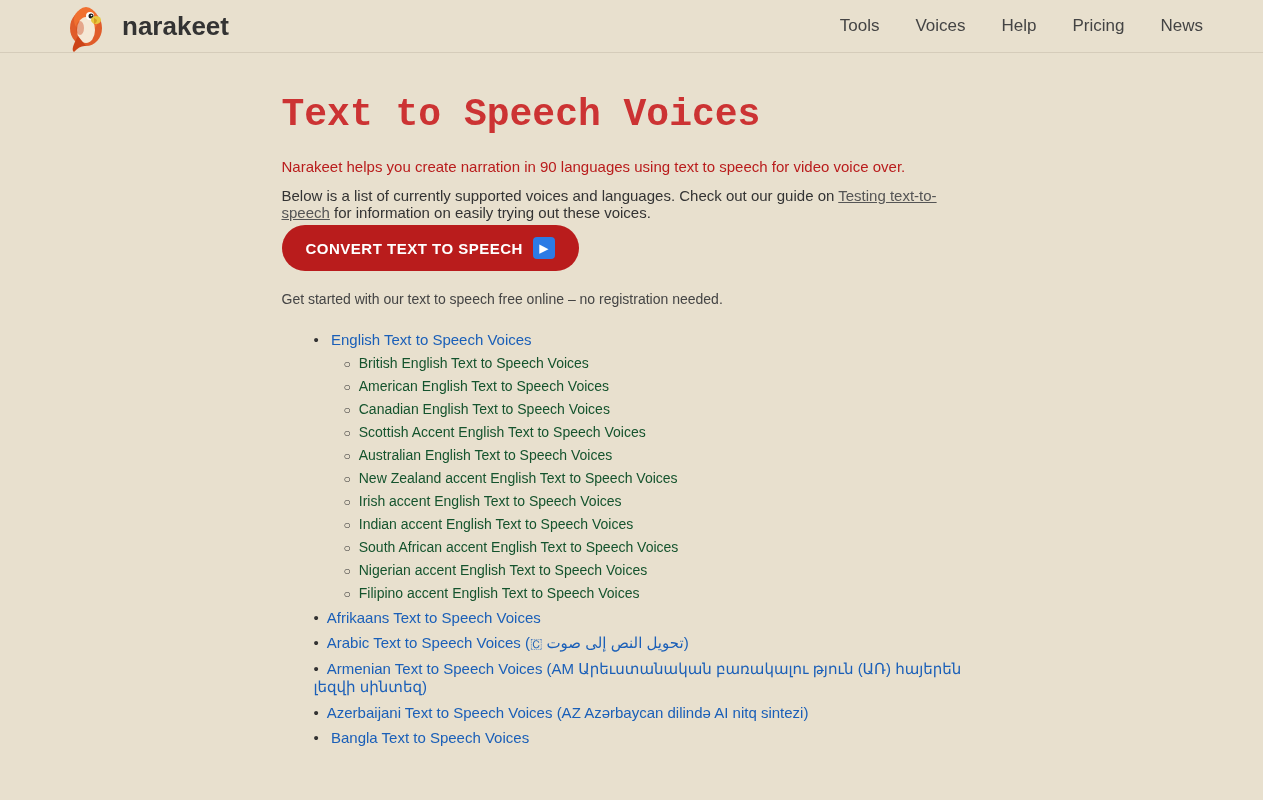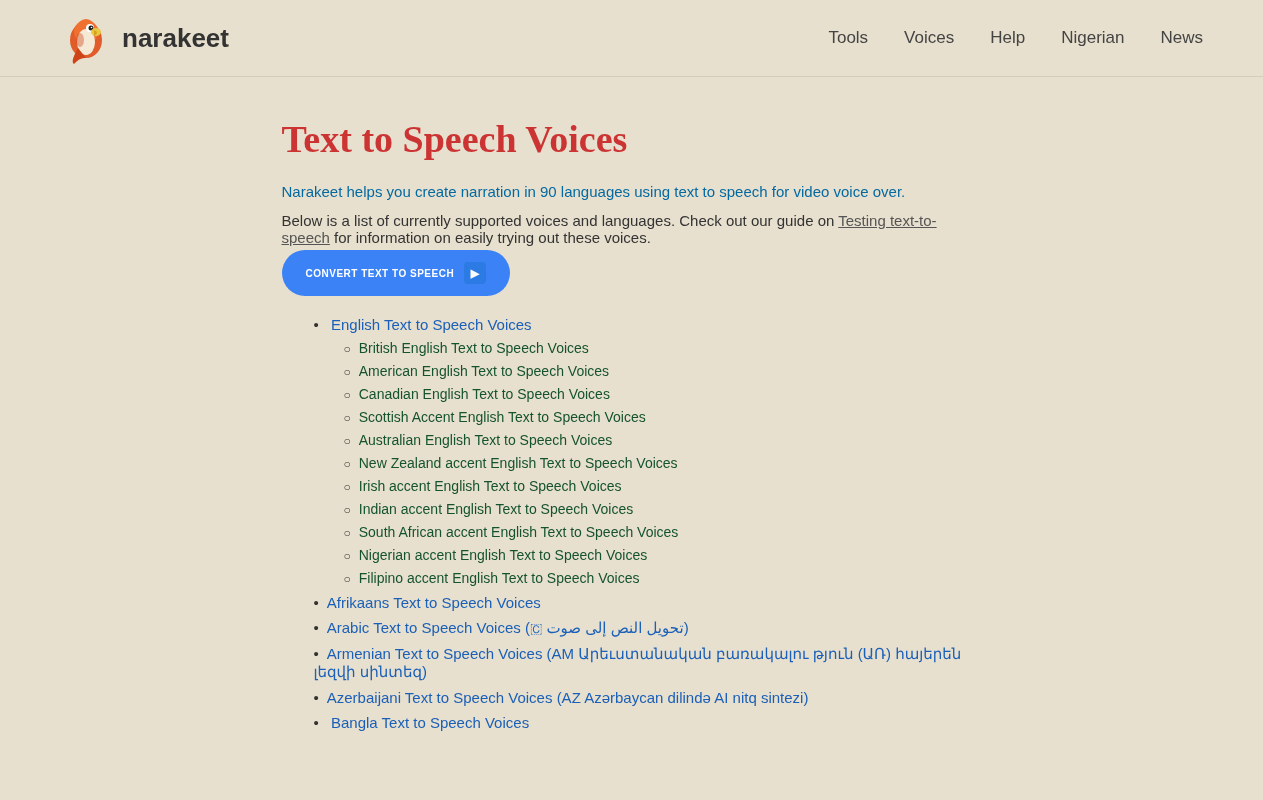--- a/index.html
+++ b/index.html
@@ -6,21 +6,21 @@
     body {
       background-color: #e8e0ce;
       font-family: Georgia, 'Times New Roman', serif;
       color: #333;
       font-size: 15px;
     }
     nav {
       display: flex;
       align-items: center;
       justify-content: space-between;
-      padding: 12px 60px;
+      padding: 0 60px;
       background-color: #e8e0ce;
       border-bottom: 1px solid #d5ccba;
     }
     .nav-logo {
       display: flex;
       align-items: center;
       gap: 10px;
     }
     .logo-icon {
       width: 52px;
@@ -45,49 +45,49 @@
     }
     main {
       max-width: 820px;
       margin: 0 auto;
       padding: 40px 60px 60px 60px;
     }
     .page-title {
       font-size: 38px;
       font-weight: 700;
       color: #cc3333;
-      font-family: Liberation Serif, serif;
+      font-family: Liberation Mono, monospace;
       margin-bottom: 22px;
     }
     .description-1 {
       font-size: 15px;
-      color: #0369a1;
+      color: #b91c1c;
       margin-bottom: 12px;
       font-family: Arial, sans-serif;
     }
     .description-2 {
       font-size: 15px;
       color: #333;
       margin-bottom: 4px;
       font-family: Arial, sans-serif;
     }
     .description-2 a {
       color: #555;
       text-decoration: underline;
     }
     .cta-button {
       display: inline-flex;
       align-items: center;
       gap: 10px;
-      background-color: #3b82f6;
+      background-color: #b91c1c;
       color: white;
       border: none;
       border-radius: 24px;
       padding: 12px 24px;
-      font-size: 10px;
+      font-size: 15px;
       font-weight: 700;
       font-family: Arial, sans-serif;
       letter-spacing: 0.5px;
       cursor: pointer;
       text-transform: uppercase;
       margin-bottom: 20px;
     }
     .cta-button .play-icon {
       width: 22px;
       height: 22px;
@@ -176,39 +176,40 @@
       <path d="M18 36 Q10 50 14 52 Q20 45 26 46" fill="#cc4418"></path>
 
       <ellipse cx="20" cy="28" rx="4" ry="7" fill="#cc4418" opacity="0.4"></ellipse>
     </svg>
     <span class="logo-text">narakeet</span>
   </div>
   <ul class="nav-links">
     <li><a href="#">Tools</a></li>
     <li><a href="#">Voices</a></li>
     <li><a href="#">Help</a></li>
-    <li><a href="#">Nigerian</a></li>
+    <li><a href="#">Pricing</a></li>
     <li><a href="#">News</a></li>
   </ul>
 </nav>
 
 <main>
   <h1 class="page-title">Text to Speech Voices</h1>
   <p class="description-1">Narakeet helps you create narration in 90 languages using text to speech for video voice over.</p>
   <p class="description-2">
     <span>Below is a list of currently supported voices and languages. Check out our guide on</span>
     <a href="#">Testing text-to-speech</a>
     <span>for information on easily trying out these voices.</span>
   </p>
 
   <button class="cta-button">
     <span>CONVERT TEXT TO SPEECH</span>
     <span class="play-icon"></span>
   </button>
 
+  <p class="cta-subtext">Get started with our text to speech free online – no registration needed.</p>
 
   <ul class="voice-list">
 
     <li>
       <a href="#">English Text to Speech Voices</a>
       <ul class="sub-list">
         <li><a href="#">British English Text to Speech Voices</a></li>
         <li><a href="#">American English Text to Speech Voices</a></li>
         <li><a href="#">Canadian English Text to Speech Voices</a></li>
         <li><a href="#">Scottish Accent English Text to Speech Voices</a></li>

